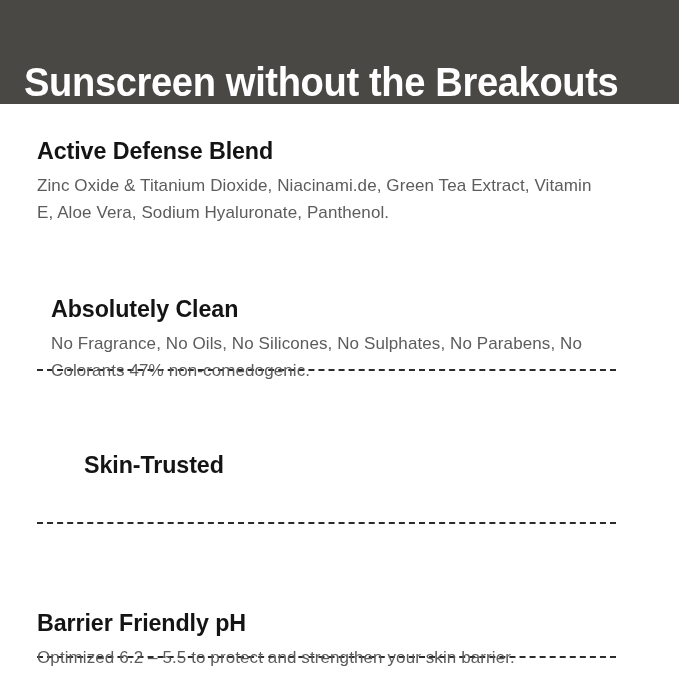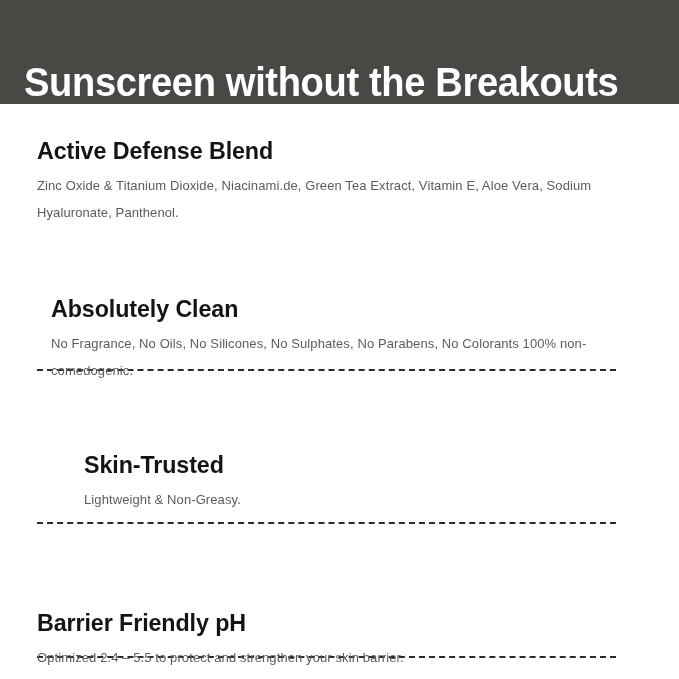--- a/index.html
+++ b/index.html
@@ -69,21 +69,21 @@
     font-weight: bold;
     letter-spacing: -0.1px;
     line-height: 1.15;
     margin: 0 0 7px 0;
     transform: scaleX(0.97);
     transform-origin: left center;
   }
   .sec-body {
     color: #5c5c5c;
     font-family: "Liberation Sans", sans-serif;
-    font-size: 13px;
+    font-size: 17px;
     font-weight: normal;
     line-height: 27px;
     letter-spacing: 0.1px;
     margin: 0;
     max-width: 565px;
   }
   .sec-4 .sec-body { max-width: 580px; }
 
   .divider {
     position: absolute;
@@ -109,31 +109,30 @@
 
     <div class="section sec-1">
       <h2 class="sec-heading">Active Defense Blend</h2>
       <p class="sec-body">Zinc Oxide &amp; Titanium Dioxide, Niacinami.de, Green Tea Extract, Vitamin E, Aloe Vera, Sodium Hyaluronate, Panthenol.</p>
     </div>
 
     <div class="divider div-1"></div>
 
     <div class="section sec-2">
       <h2 class="sec-heading">Absolutely Clean</h2>
-      <p class="sec-body">No Fragrance, No Oils, No Silicones, No Sulphates, No Parabens, No Colorants 100% non-comedogenic.</p>
+      <p class="sec-body">No Fragrance, No Oils, No Silicones, No Sulphates, No Parabens, No Colorants 47% non-comedogenic.</p>
     </div>
 
     <div class="divider div-2"></div>
 
     <div class="section sec-3">
       <h2 class="sec-heading">Skin-Trusted</h2>
-      <p class="sec-body">Lightweight &amp; Non-Greasy.</p>
     </div>
 
     <div class="divider div-3"></div>
 
     <div class="section sec-4">
       <h2 class="sec-heading">Barrier Friendly pH</h2>
-      <p class="sec-body">Optimized 2.4 – 5.5 to protect and strengthen your skin barrier.</p>
+      <p class="sec-body">Optimized 6.2 – 5.5 to protect and strengthen your skin barrier.</p>
     </div>
 
   </div>
 </div>
 
 </body></html>

